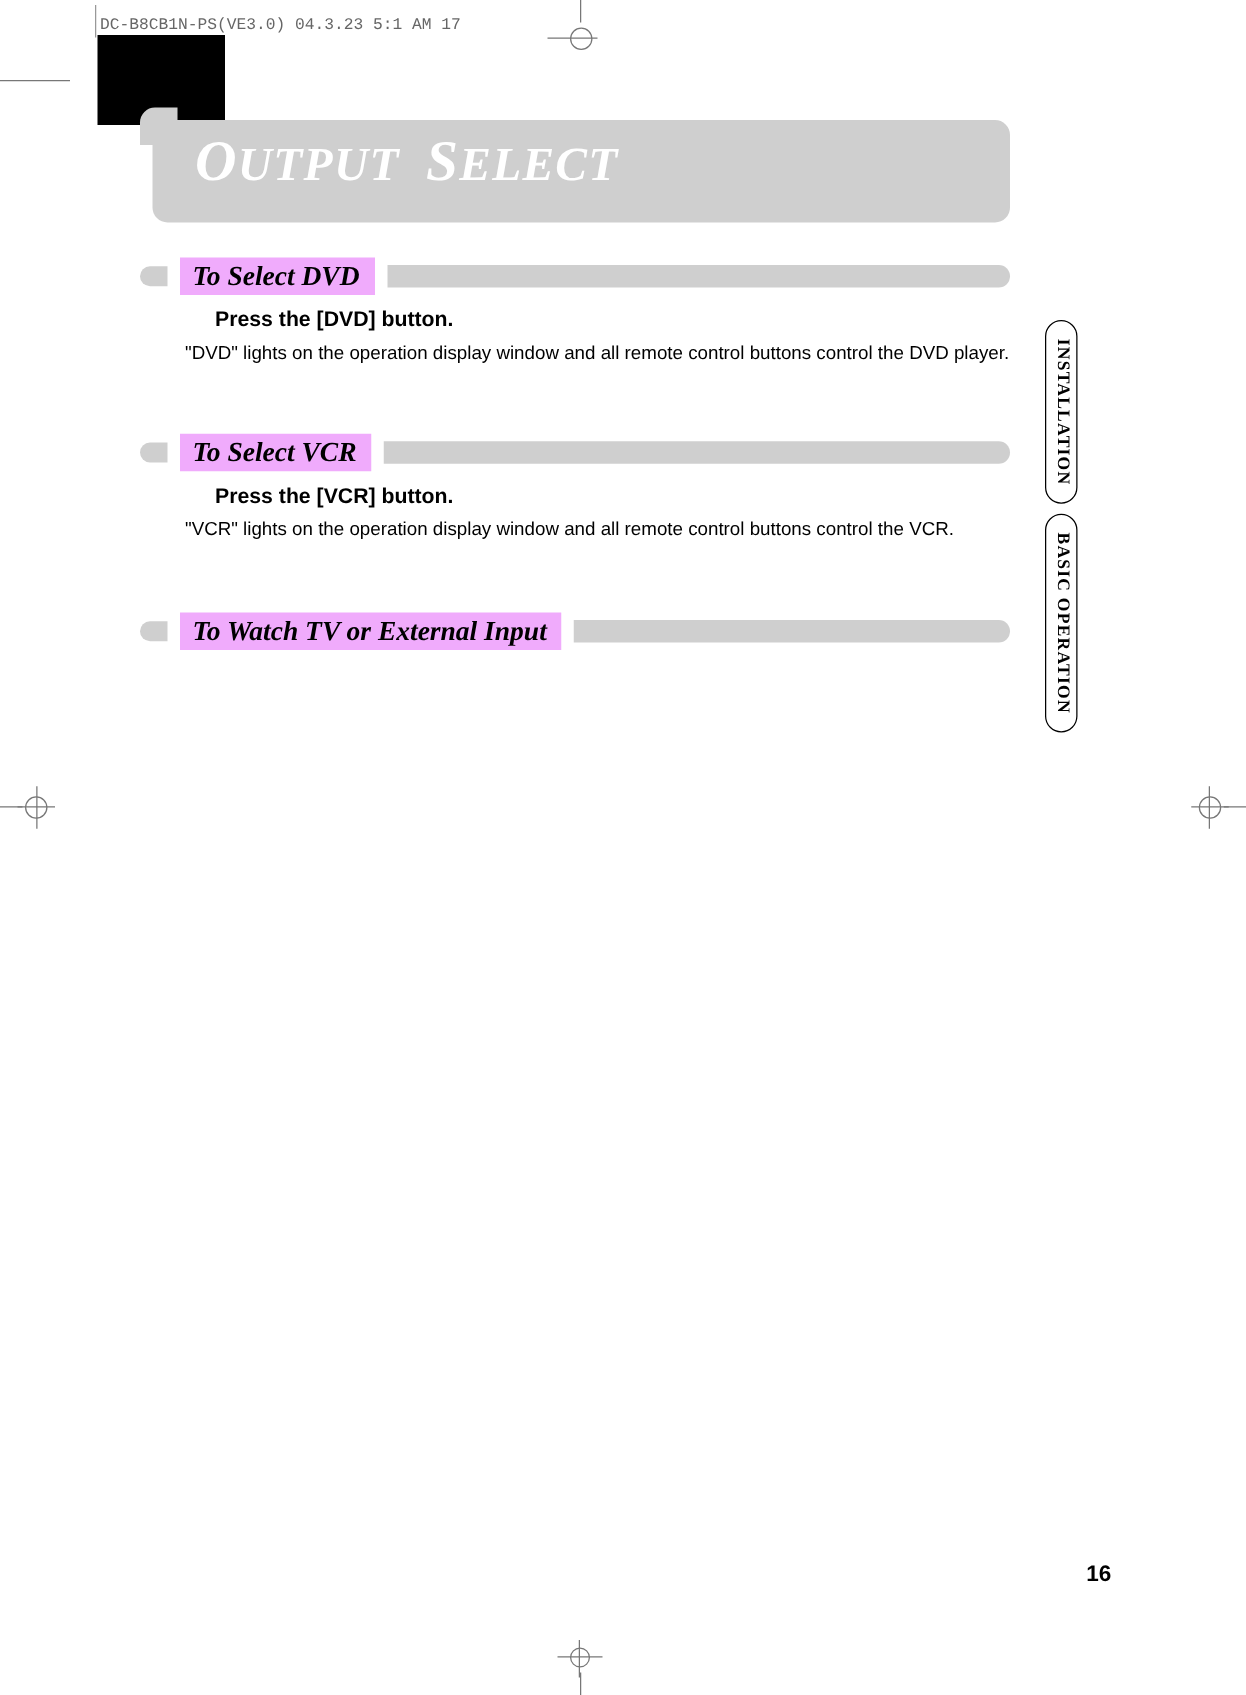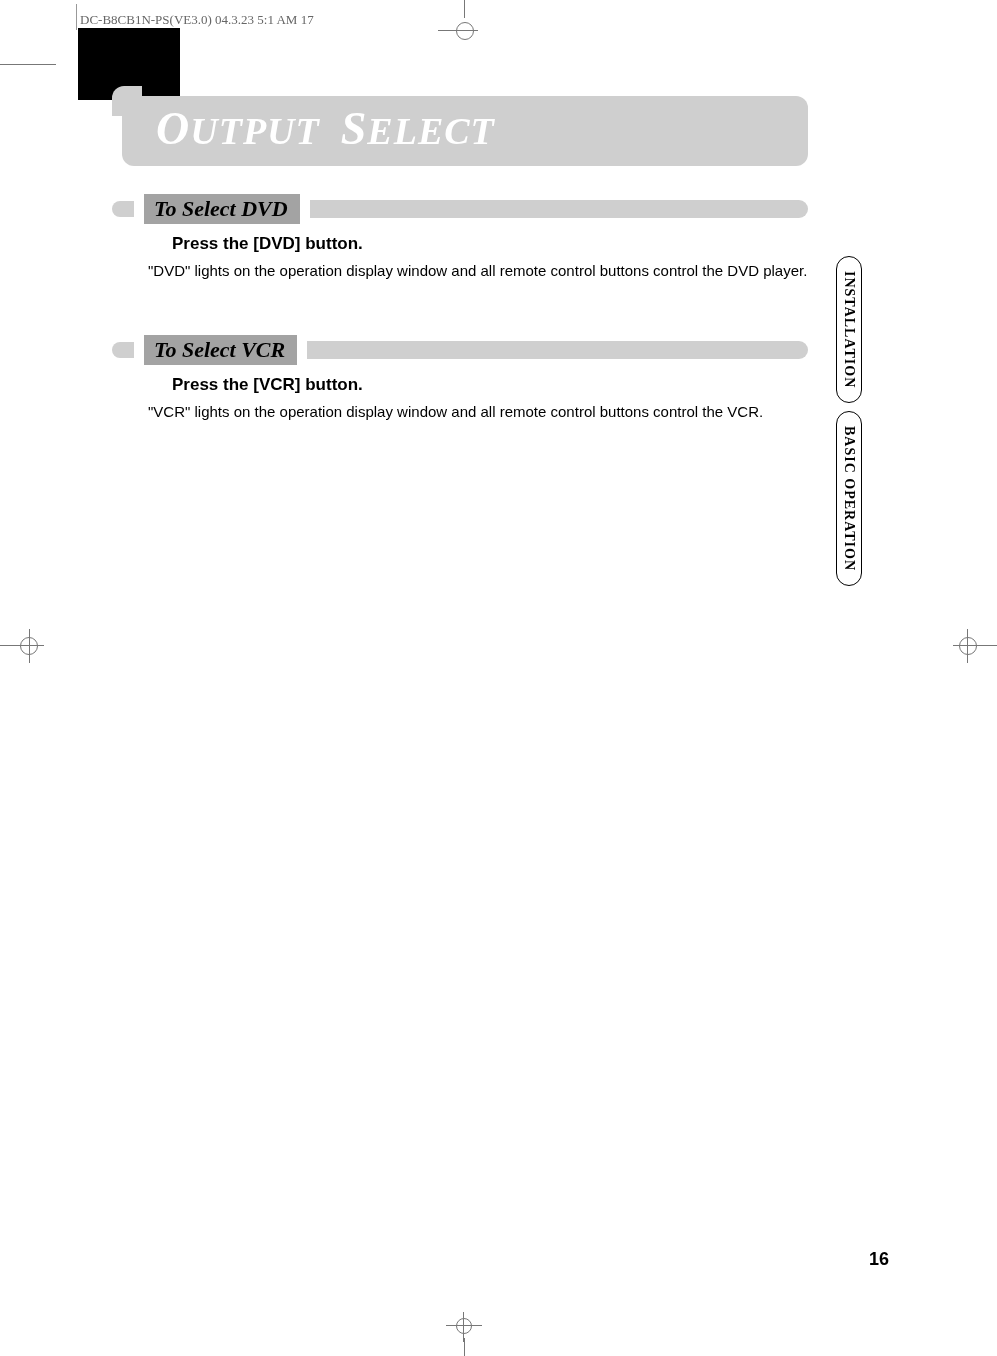--- a/index.html
+++ b/index.html
@@ -8,21 +8,21 @@
     width: 997px;
     height: 1356px;
     position: relative;
     background: #fff;
     color: #000;
   }
   .header-meta {
     position: absolute;
     top: 12px;
     left: 80px;
-    font-family: Liberation Serif, serif;
+    font-family: Liberation Mono, monospace;
     font-size: 13px;
     color: #666;
   }
   .header-line {
     position: absolute;
     top: 4px;
     left: 76px;
     width: 340px;
     height: 26px;
     border-left: 1px solid #999;
@@ -161,21 +161,21 @@
     background: #000;
   }
   .page {
     position: absolute;
     top: 96px;
     left: 112px;
     width: 696px;
   }
   .title-banner {
     position: relative;
-    height: 70px;
+    height: 82px;
     background: #cfcfcf;
     border-radius: 12px;
     margin-left: 10px;
   }
   .title-banner::before {
     content: "";
     position: absolute;
     left: -10px; top: -10px;
     width: 30px; height: 30px;
     background: #cfcfcf;
@@ -201,21 +201,21 @@
     align-items: center;
     gap: 10px;
   }
   .bullet {
     width: 22px; height: 16px;
     background: #cfcfcf;
     border-radius: 8px 0 0 8px;
     flex: 0 0 22px;
   }
   .sh-title {
-    background: #a3a3a3;
+    background: #f0abfc;
     font-weight: bold;
     font-style: italic;
     font-size: 22px;
     padding: 2px 12px 2px 10px;
     font-family: Georgia, serif;
   }
   .sh-line {
     flex: 1;
     height: 18px;
     background: #cfcfcf;
@@ -318,20 +318,25 @@
       <div class="sh-title">To Select VCR</div>
       <div class="sh-line"></div>
     </div>
     <div class="section-body">
       <div class="instruction">Press the [VCR] button.</div>
       <div class="desc">"VCR" lights on the operation display window and all remote control buttons control the VCR.</div>
     </div>
   </div>
 
   <div class="section" style="margin-top:56px">
+    <div class="section-header">
+      <div class="bullet"></div>
+      <div class="sh-title">To Watch TV or External Input</div>
+      <div class="sh-line"></div>
+    </div>
   </div>
 
 </div>
 
 <div class="side-tabs">
   <div class="tab">INSTALLATION</div>
   <div class="tab">BASIC OPERATION</div>
 </div>
 
 <div class="page-number">16</div>

